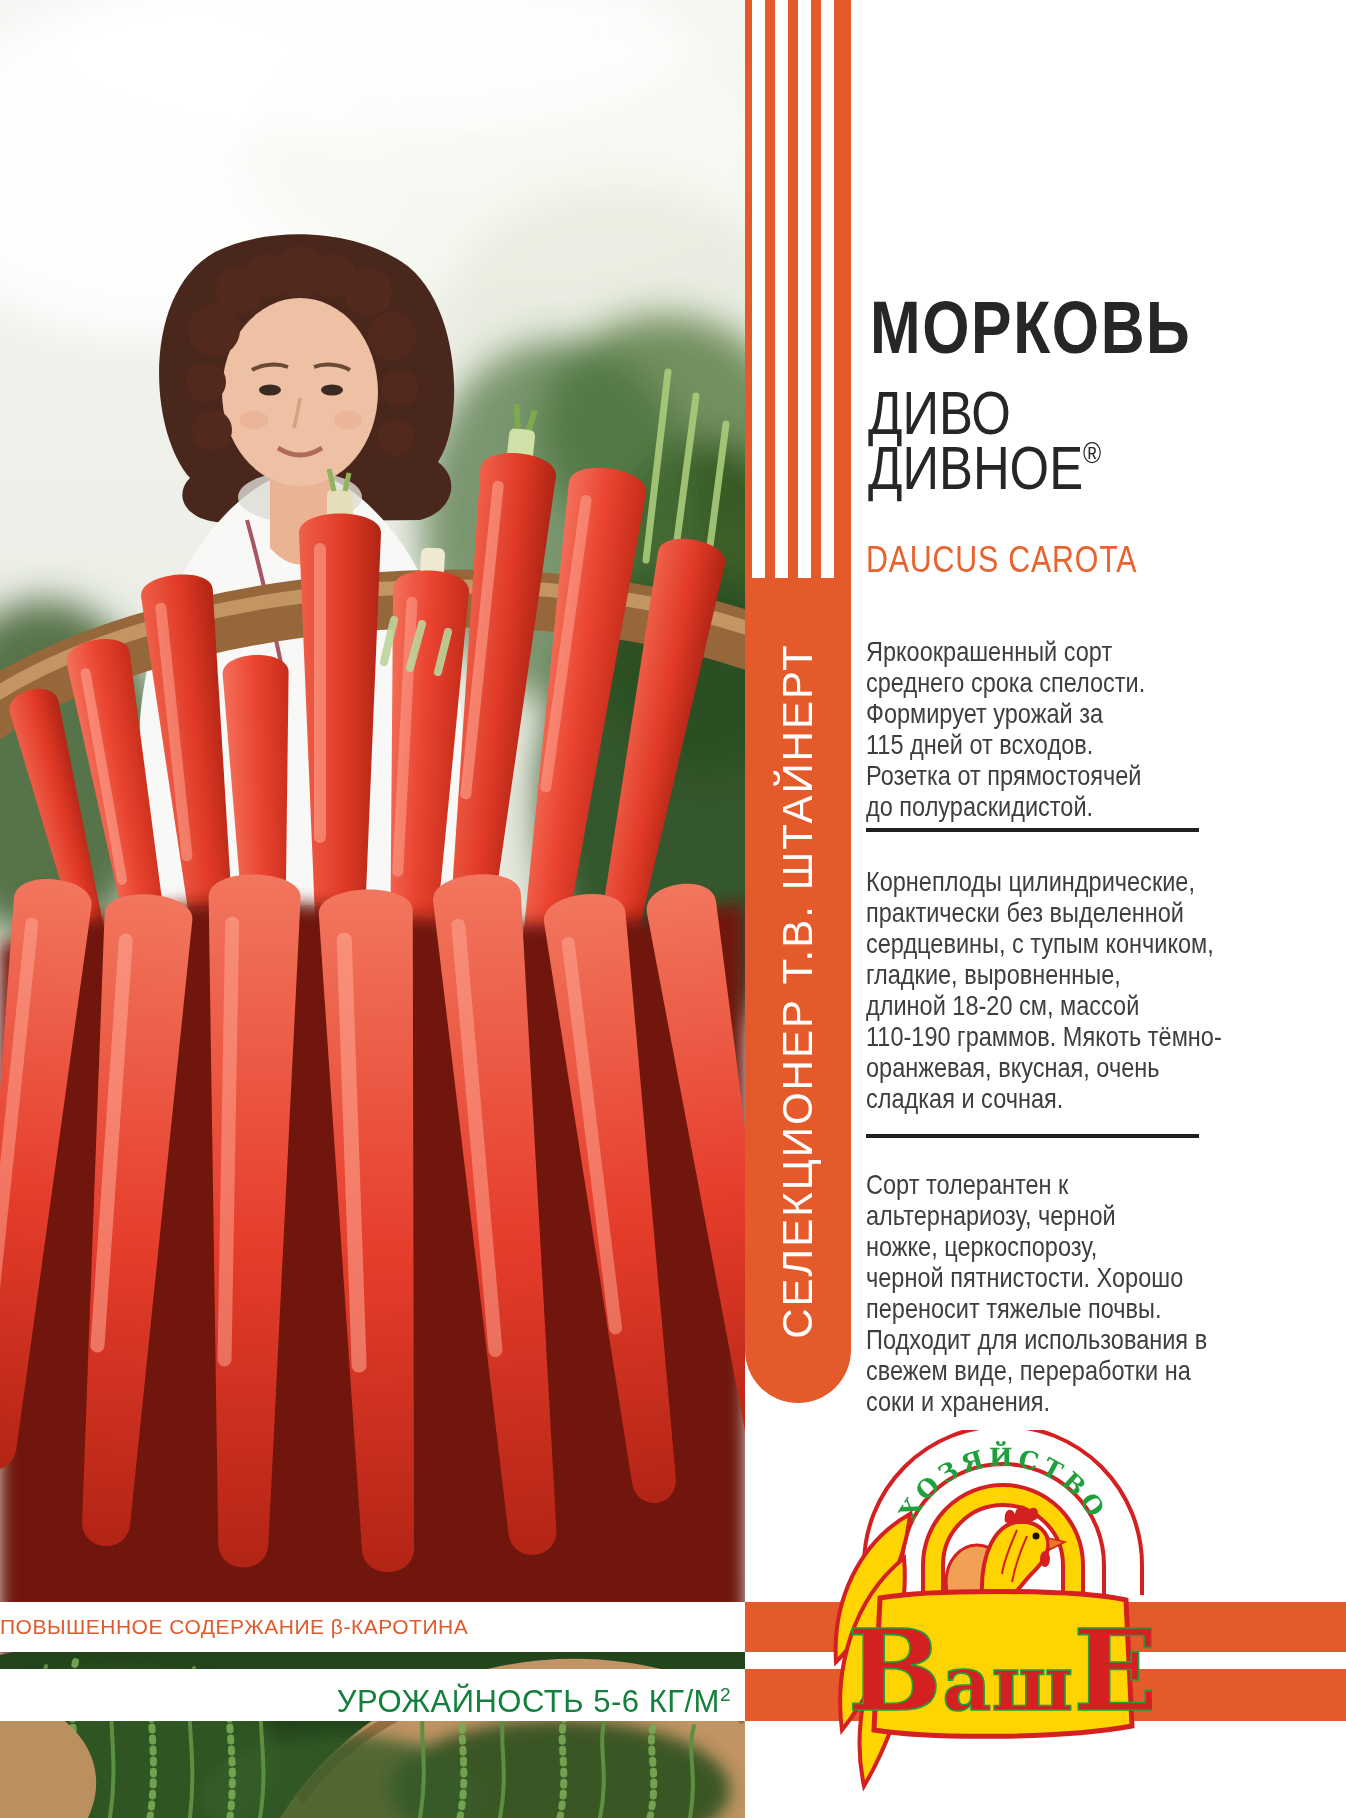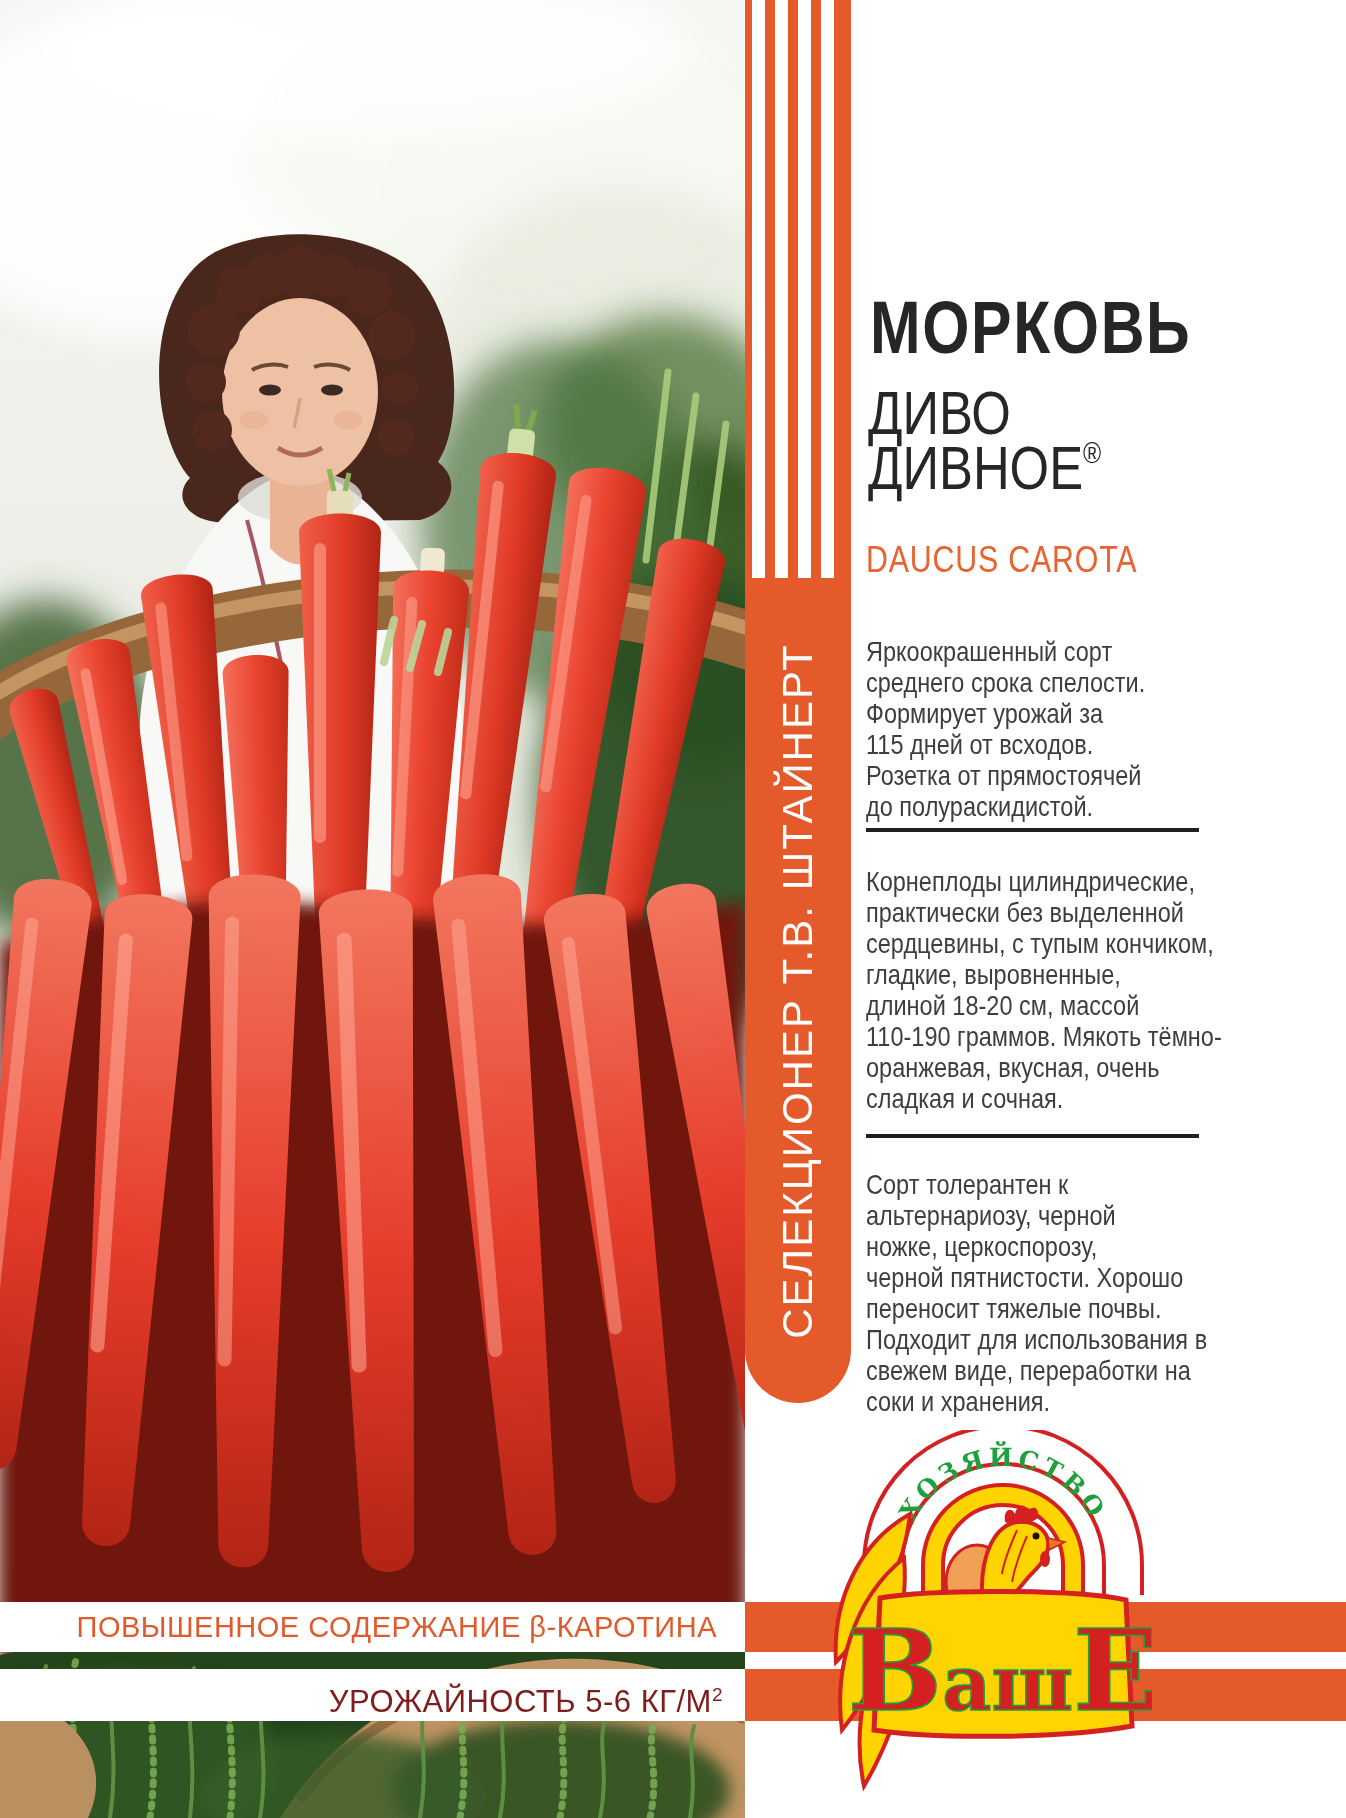--- a/index.html
+++ b/index.html
@@ -36,26 +36,26 @@
          transform:scaleX(.82);transform-origin:left top;white-space:nowrap;}
   .para{font-size:28px;line-height:31px;color:#3e3e3c;white-space:pre;
          transform:scaleX(.84);transform-origin:left top;}
   .p1{left:15px;top:636px;} .p2{left:15px;top:866px;} .p3{left:15px;top:1169px;}
   .rule{width:333px;height:4px;background:#1f1f1f;}
   .rule1{left:15px;top:828px;} .rule2{left:15px;top:1134px;}
 
   
   .rowseg{position:absolute;}
   #row1-left{left:0;top:1602px;width:745px;height:50px;background:#ffffff;
-         text-align:right;line-height:50px;font-size:29px;color:#e05a2c;
+         text-align:left;line-height:50px;font-size:21px;color:#e05a2c;
          letter-spacing:.5px;padding-right:28px;box-sizing:border-box;}
   #row1-right{left:745px;top:1602px;width:601px;height:50px;background:#e45a2b;}
   #row2-left{left:0;top:1669px;width:745px;height:52px;background:#ffffff;
-         text-align:right;line-height:52px;font-size:31px;color:#7f1d1d;
-         letter-spacing:.5px;padding-right:22px;box-sizing:border-box;}
+         text-align:right;line-height:52px;font-size:31px;color:#15803d;
+         letter-spacing:.5px;padding-right:14px;box-sizing:border-box;}
   #row2-right{left:745px;top:1669px;width:601px;height:52px;background:#e45a2b;}
   #row2-left sup{font-size:19px;}
 
   
   #logo{left:812px;top:1430px;width:340px;height:380px;}
 </style>
 </head>
 <body>
 
 <div class="page">

